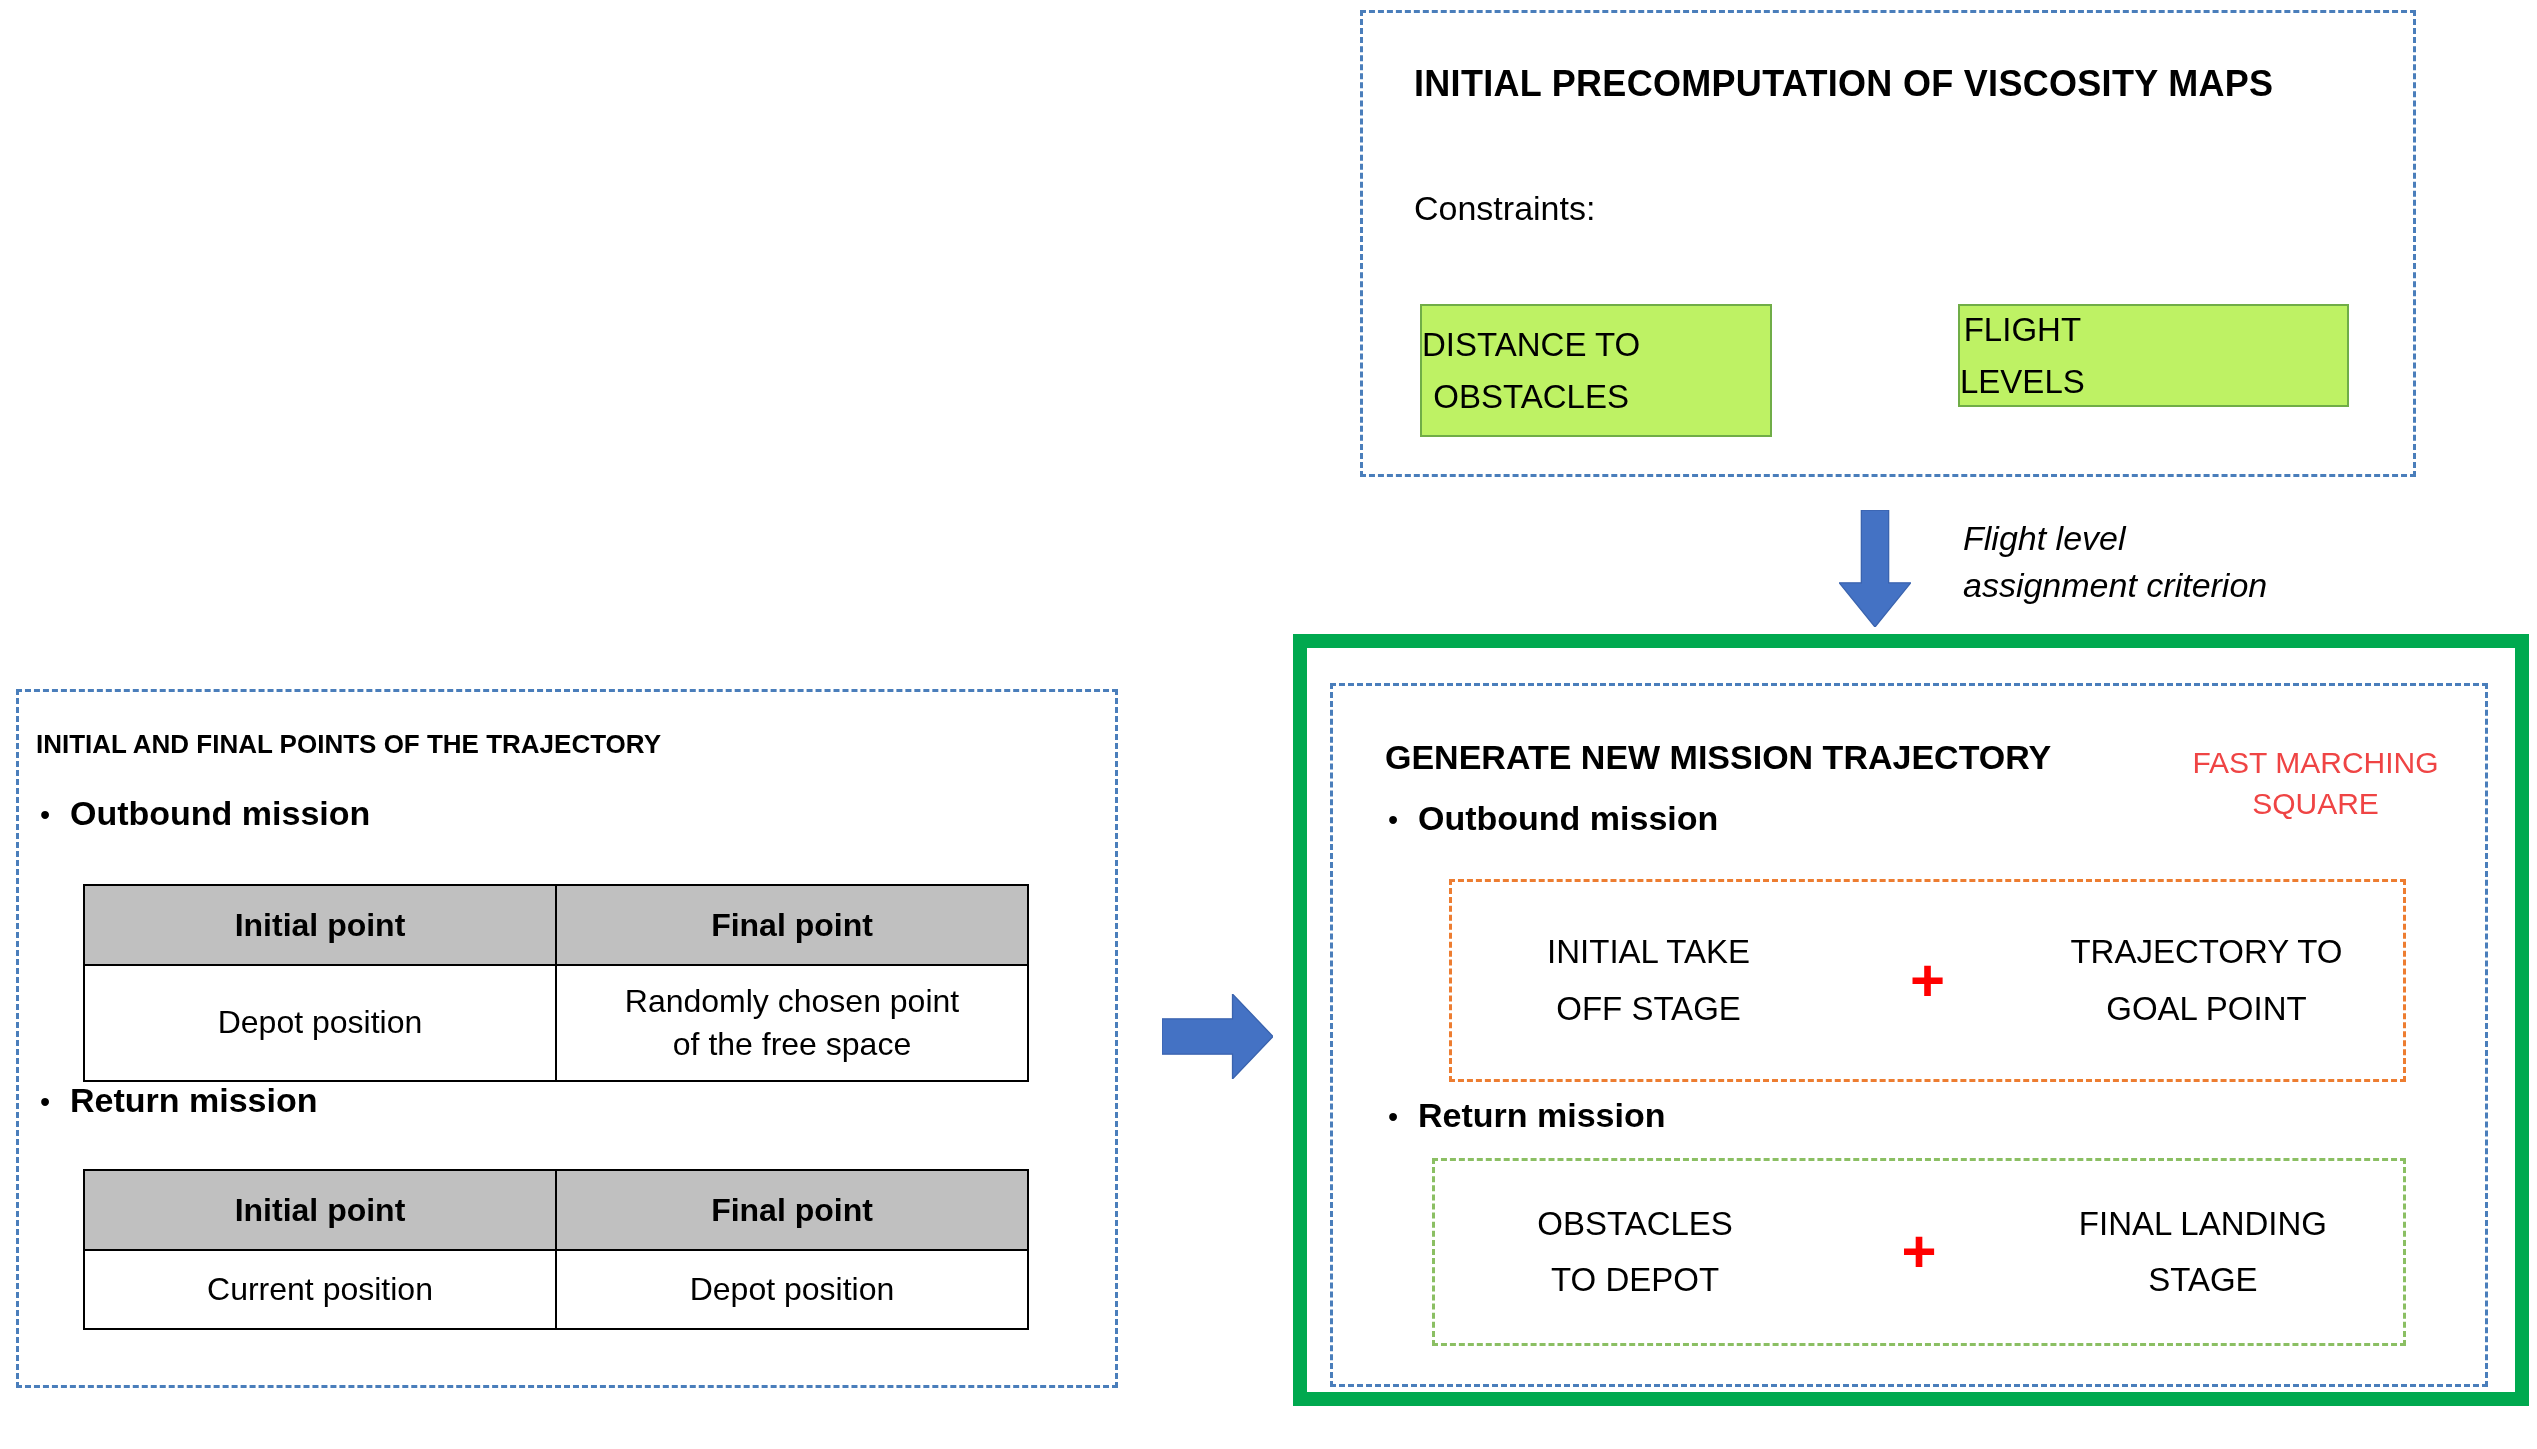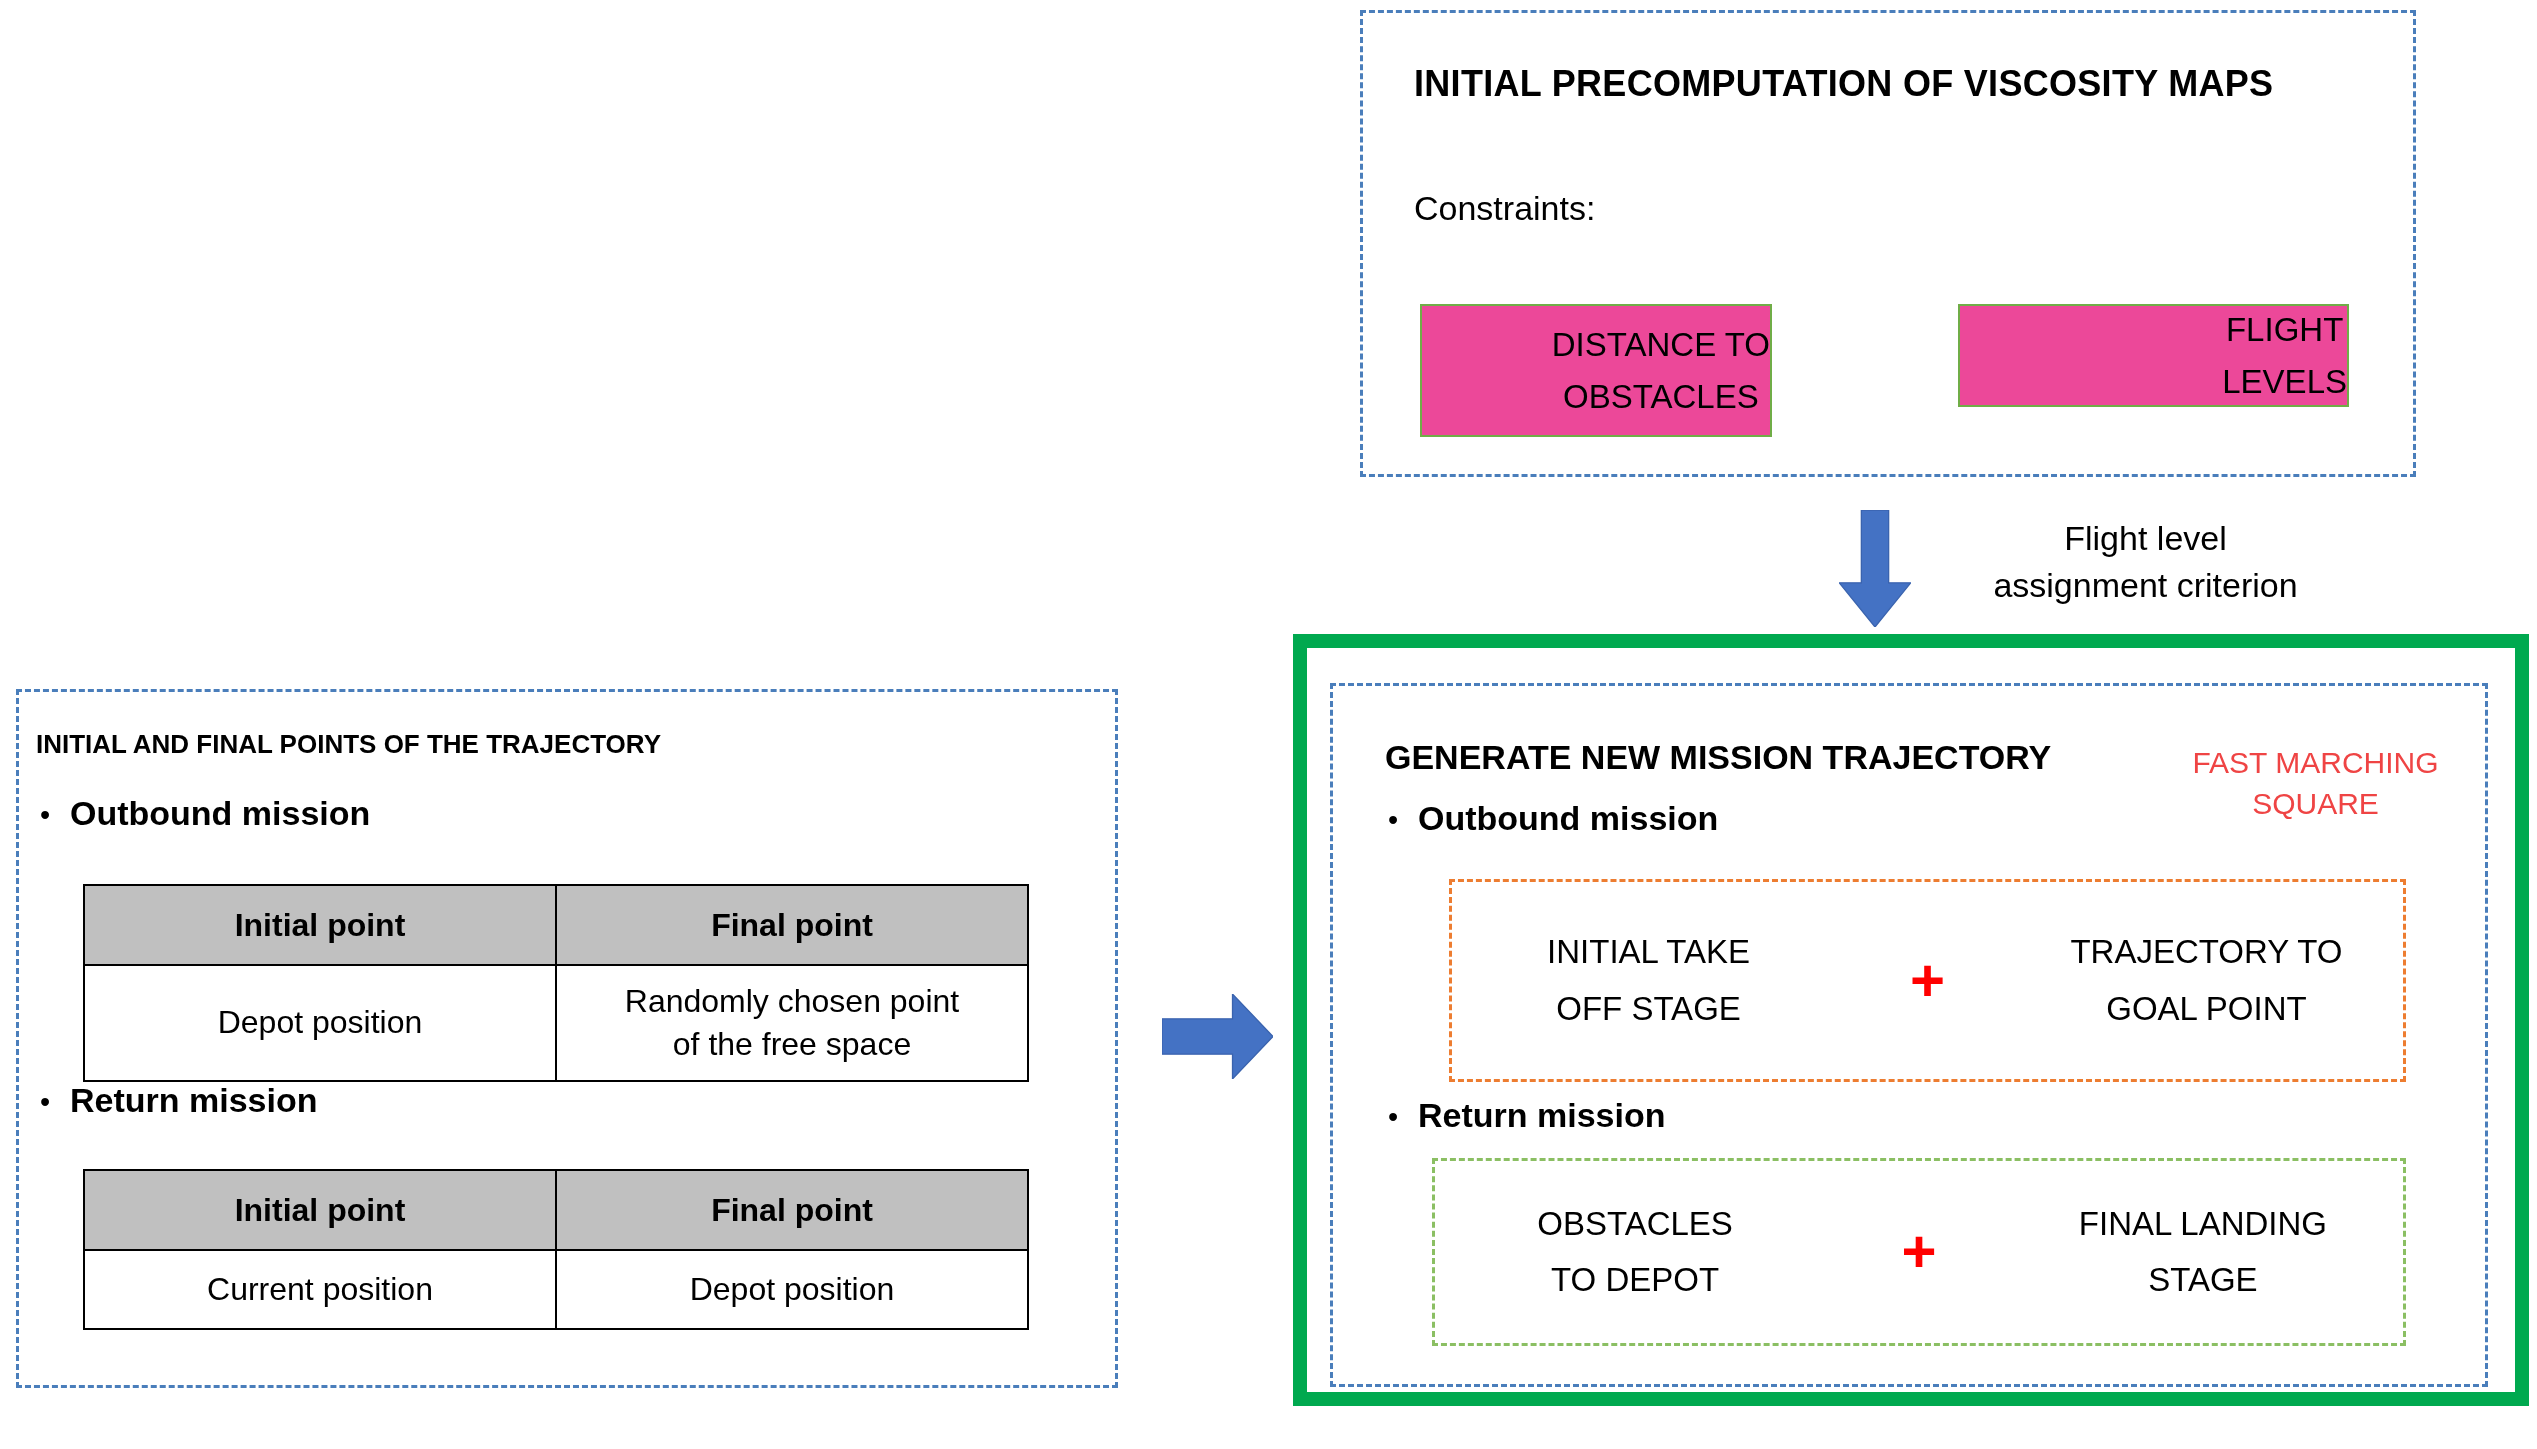--- a/index.html
+++ b/index.html
@@ -15,31 +15,31 @@
   }
 
   
   #top-panel{left:1360px;top:10.4px;width:1056px;height:467px;}
   #top-title{left:1414px;top:63px;font-size:36px;font-weight:bold;letter-spacing:0.3px;white-space:nowrap;}
   #top-constraints{left:1414px;top:189px;font-size:34px;white-space:nowrap;}
 
   .constraint-box{
     border:2.6px solid #70ad47;
     box-sizing:border-box;
-    background:#ec4899;
-    display:flex;align-items:center;justify-content:flex-end;
+    background:#bef264;
+    display:flex;align-items:center;justify-content:flex-start;
     text-align:center;font-size:33px;line-height:1.55;
   }
   #constraint-0{left:1420px;top:304px;width:352px;height:133px;}
   #constraint-1{left:1958px;top:304px;width:391px;height:103px;}
 
   
   #arrow-down{left:1839px;top:510px;width:72px;height:117px;}
-  #arrow-down-label{left:1963px;top:515px;width:365px;font-size:34px;
-                    text-align:center;line-height:1.38;}
+  #arrow-down-label{left:1963px;top:515px;width:365px;font-size:34px;font-style:italic;
+                    text-align:left;line-height:1.38;}
 
   
   #green-frame{
     left:1293px;top:634px;width:1236px;height:772px;
     border:14.3px solid #00A94F;box-sizing:border-box;background:#fff;
   }
   #gen-panel{left:1330px;top:683px;width:1158px;height:704px;}
   #gen-title{left:1385px;top:738px;font-size:34px;font-weight:bold;white-space:nowrap;}
   #fms-label{left:2172px;top:743px;width:287px;font-size:30px;color:#ef4444;
              text-align:center;line-height:1.35;}

